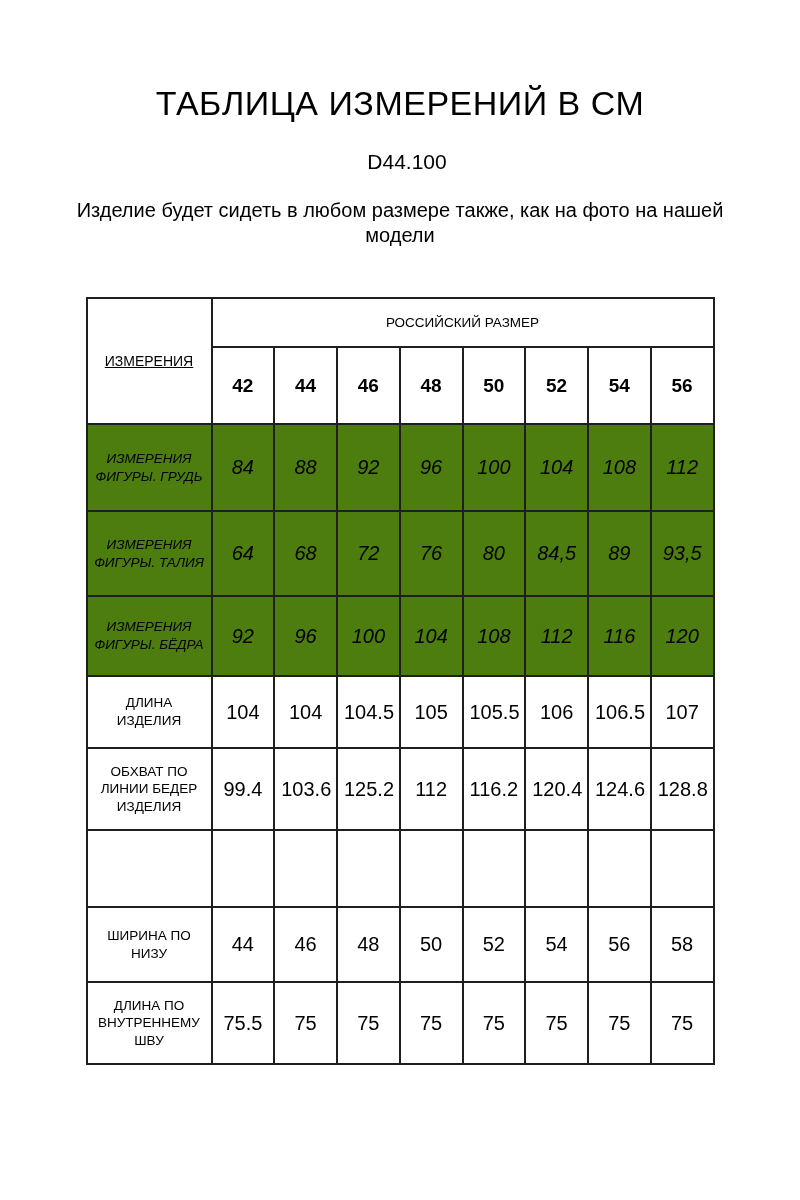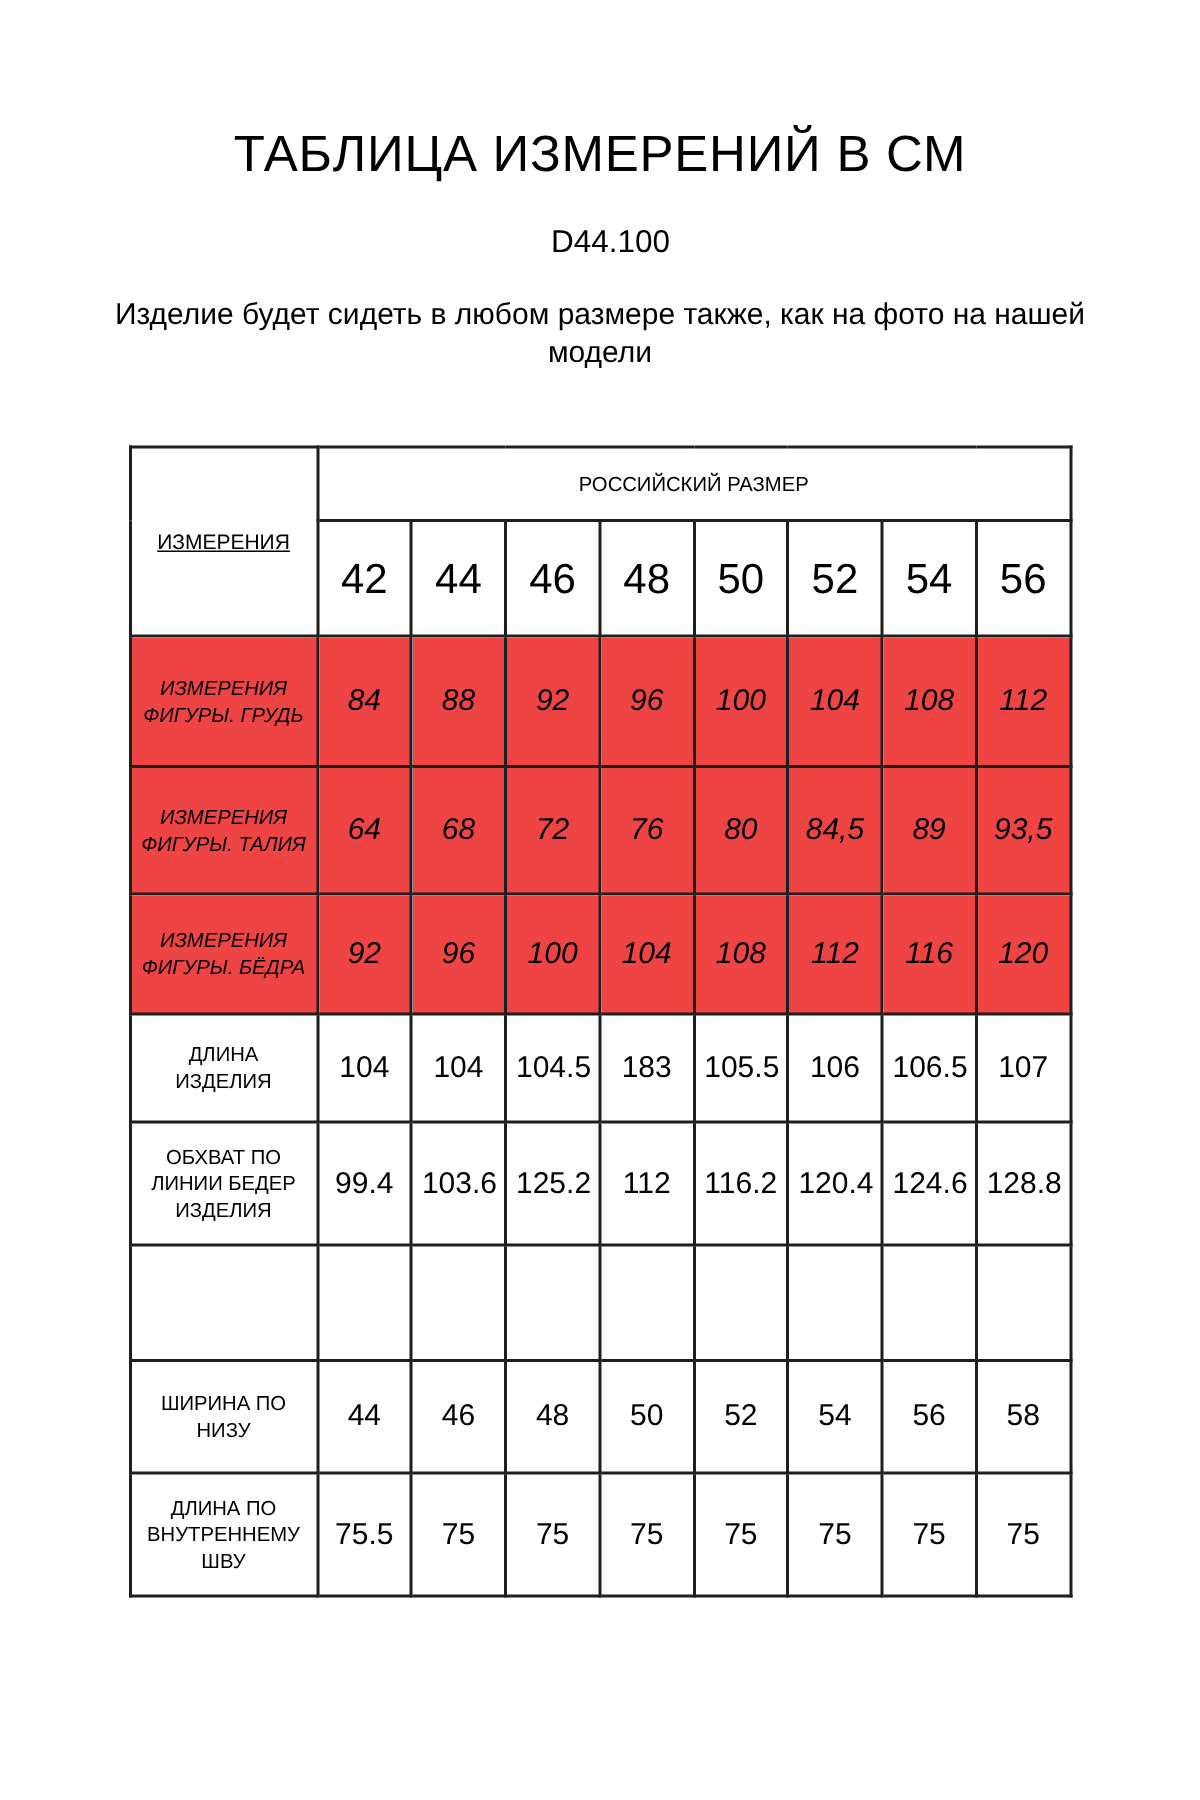--- a/index.html
+++ b/index.html
@@ -54,25 +54,25 @@
   tr.r1 { height:85px; }
   tr.r2 { height:80px; }
   tr.r3 { height:72px; }
   tr.r4 { height:82px;margin-top:40px; }
   tr.r5 { height:77px; }
   tr.r6 { height:75px; }
   tr.r7 { height:82px; }
 
   td.group-header { font-size:13.5px; font-weight:400; padding:16px 2px; }
   td.corner-cell  { font-size:14px;text-decoration:underline; }
-  td.size-header  { font-size:28px; font-weight:400; }
+  td.size-header  { font-size:19px; font-weight:700; }
   td.row-label    { font-size:13.5px; line-height:1.3; }
   td.value-cell   { font-size:20px; }
 
-  tr.shaded td { background:#ef4444; font-style:italic; }
+  tr.shaded td { background:#4d7c0f; font-style:italic; }
 </style>
 </head>
 <body>
 
 <h1 class="page-title">ТАБЛИЦА ИЗМЕРЕНИЙ В СМ</h1>
 <div class="model-code">D44.100</div>
 <p class="page-subtitle">Изделие будет сидеть в любом размере также, как на фото на нашей модели</p>
 
 <table class="size-table">
   <colgroup>
@@ -136,21 +136,21 @@
       <td class="value-cell">112</td>
       <td class="value-cell">116</td>
       <td class="value-cell">120</td>
     </tr>
 
     <tr class="r3">
       <td class="row-label">ДЛИНА ИЗДЕЛИЯ</td>
       <td class="value-cell">104</td>
       <td class="value-cell">104</td>
       <td class="value-cell">104.5</td>
-      <td class="value-cell">183</td>
+      <td class="value-cell">105</td>
       <td class="value-cell">105.5</td>
       <td class="value-cell">106</td>
       <td class="value-cell">106.5</td>
       <td class="value-cell">107</td>
     </tr>
 
     <tr class="r4">
       <td class="row-label">ОБХВАТ ПО ЛИНИИ БЕДЕР ИЗДЕЛИЯ</td>
       <td class="value-cell">99.4</td>
       <td class="value-cell">103.6</td>

